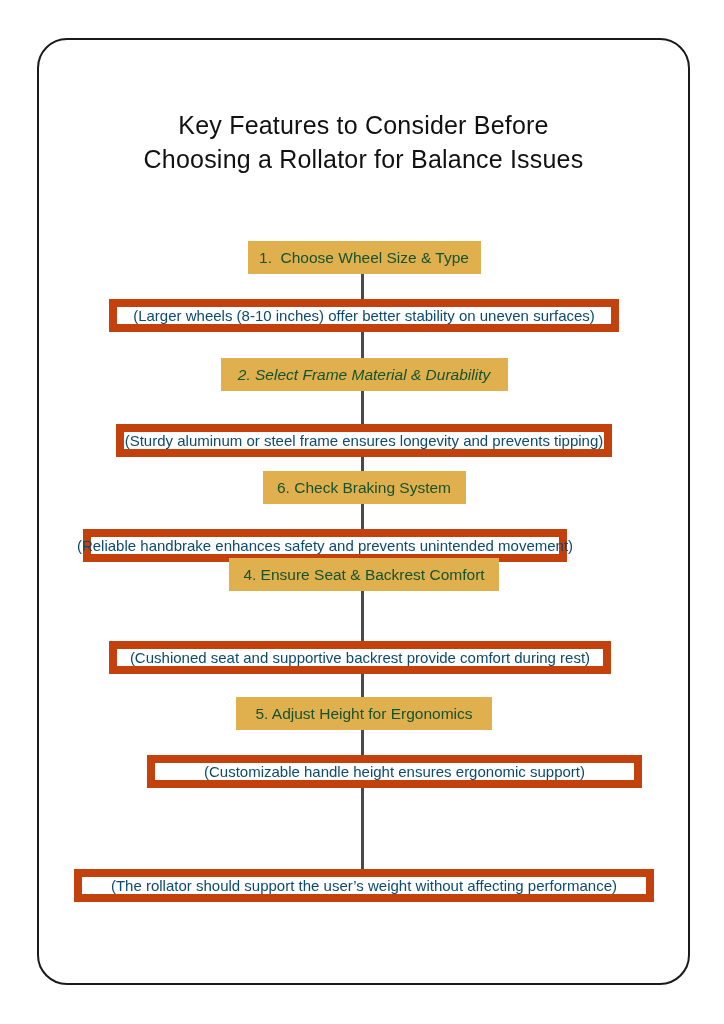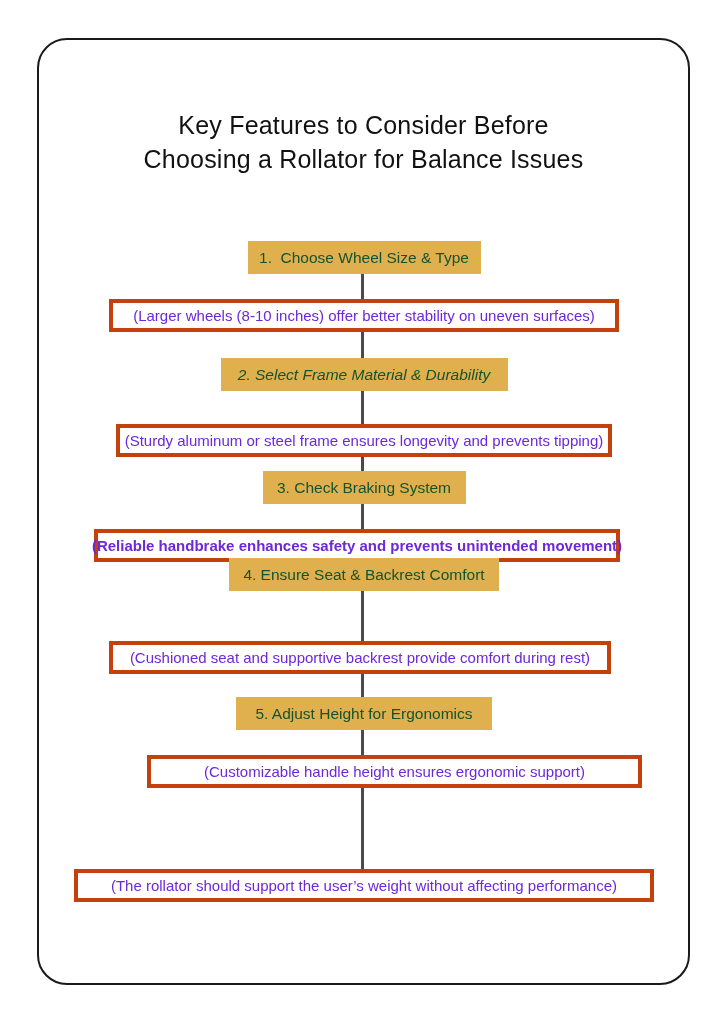--- a/index.html
+++ b/index.html
@@ -58,22 +58,22 @@
     align-items: center;
     justify-content: center;
     white-space: pre;
     box-sizing: border-box;
   }
   .step-detail {
     position: absolute;
     z-index: 1;
     height: 33px;
     background: #ffffff;
-    border: 4px solid #c2410c;
-    color: #6d28d9;
+    border: 8px solid #c2410c;
+    color: #0c4a6e;
     font-size: 15px;
     display: flex;
     align-items: center;
     justify-content: center;
     white-space: pre;
     box-sizing: border-box;
   }
 </style>
 </head>
 <body>
@@ -84,22 +84,22 @@
     <h1 class="title"><span>Key Features to Consider Before</span><br><span>Choosing a Rollator for Balance Issues</span></h1>
 
     <div class="connector"></div>
 
     <div class="step-label" style="left: 208.5px; top: 201px; width: 233px;">1.  Choose Wheel Size &amp; Type</div>
     <div class="step-detail" style="left: 70px;    top: 259px; width: 510px;">(Larger wheels (8-10 inches) offer better stability on uneven surfaces)</div>
 
     <div class="step-label" style="left: 181.5px; top: 318px; width: 287px; font-style: italic;">2. Select Frame Material &amp; Durability</div>
     <div class="step-detail" style="left: 77px;    top: 384px; width: 496px;">(Sturdy aluminum or steel frame ensures longevity and prevents tipping)</div>
 
-    <div class="step-label" style="left: 223.5px; top: 431px; width: 203px;">3. Check Braking System</div>
-    <div class="step-detail" style="left: 55px;    top: 489px; width: 526px; font-weight: bold;">(Reliable handbrake enhances safety and prevents unintended movement)</div>
+    <div class="step-label" style="left: 223.5px; top: 431px; width: 203px;">6. Check Braking System</div>
+    <div class="step-detail" style="left: 44px;    top: 489px; width: 484px;">(Reliable handbrake enhances safety and prevents unintended movement)</div>
 
     <div class="step-label" style="left: 190px;   top: 518px; width: 270px;">4. Ensure Seat &amp; Backrest Comfort</div>
     <div class="step-detail" style="left: 70px;    top: 601px; width: 502px;">(Cushioned seat and supportive backrest provide comfort during rest)</div>
 
     <div class="step-label" style="left: 197px;   top: 657px; width: 256px;">5. Adjust Height for Ergonomics</div>
     <div class="step-detail" style="left: 108px; top: 715px; width: 495px;">(Customizable handle height ensures ergonomic support)</div>
 
     <div class="step-detail" style="left: 35px;    top: 829px; width: 580px;">(The rollator should support the user’s weight without affecting performance)</div>
 
   </div>

